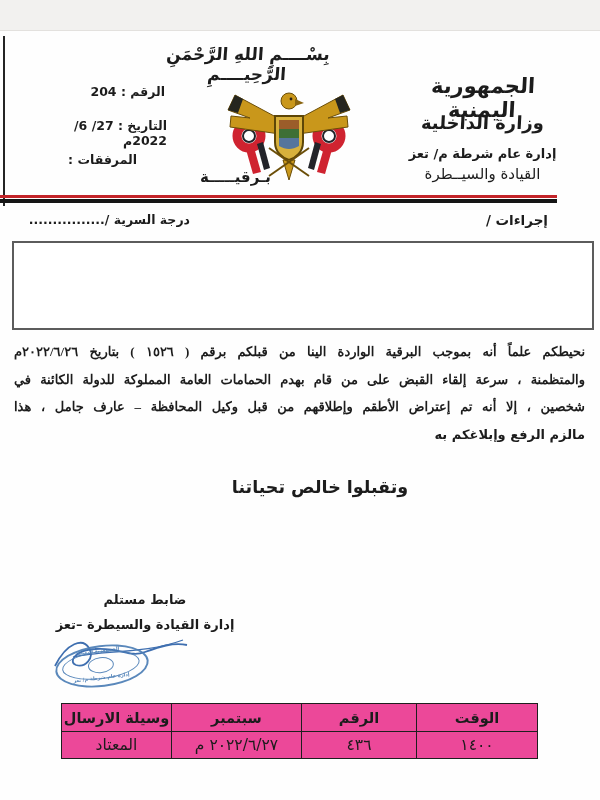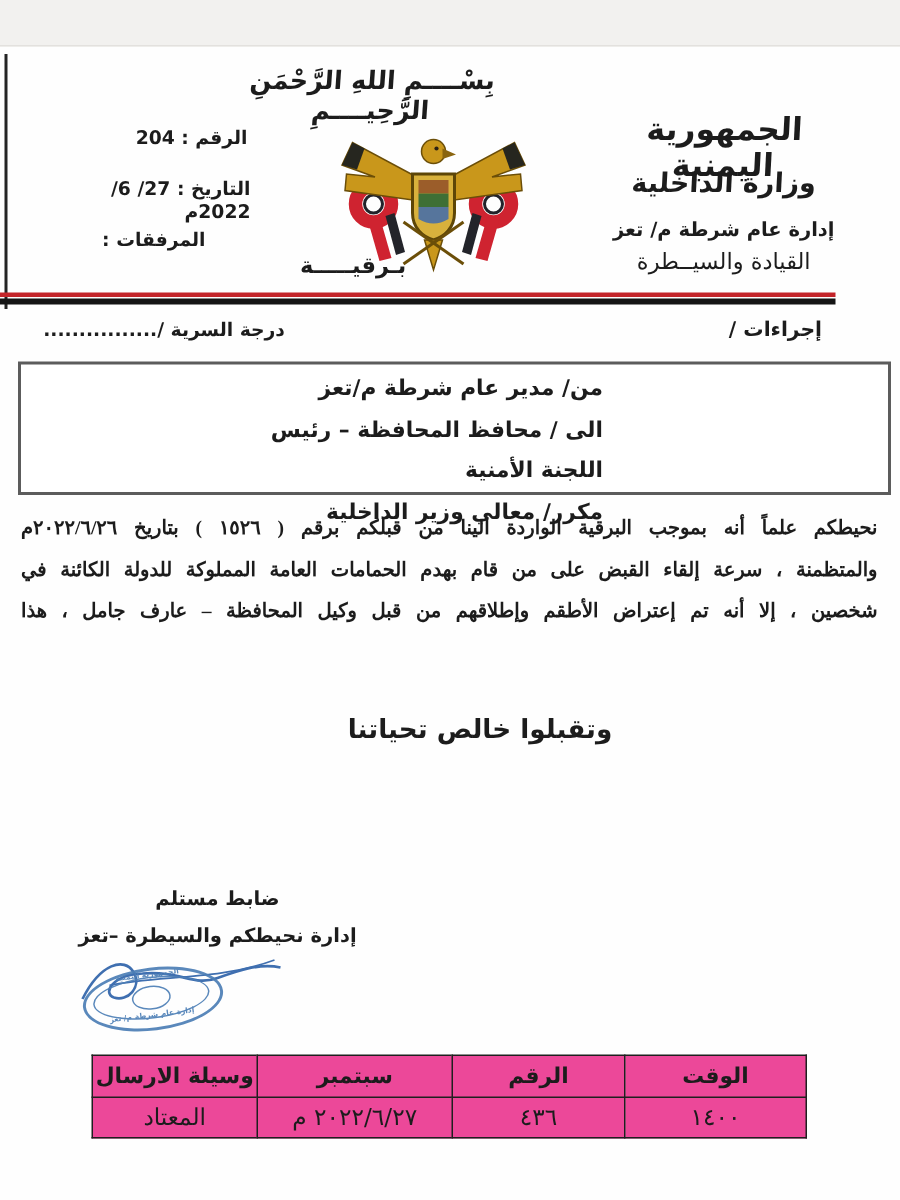--- a/index.html
+++ b/index.html
@@ -91,36 +91,32 @@
 
   <div class="abs doc-type">بـرقيـــــة</div>
 
   <div class="abs divider-red"></div>
   <div class="abs divider-black"></div>
 
   <div class="abs procedures">إجراءات /</div>
   <div class="abs secrecy">درجة السرية /................</div>
 
   <div class="abs addr-box"></div>
-  <div class="abs addr-text">
-    <div>من/ مدير عام شرطة م/تعز</div>
-    <div>الى /  محافظ المحافظة – رئيس اللجنة الأمنية</div>
-    <div>مكرر/  معالي وزير الداخلية</div>
-  </div>
 
   <div class="abs body-par">
     <div class="jline">نحيطكم علماً أنه بموجب البرقية الواردة الينا من قبلكم برقم ( ١٥٢٦ ) بتاريخ ٢٠٢٢/٦/٢٦م</div>
     <div class="jline">والمتظمنة ، سرعة  إلقاء القبض  على من قام بهدم  الحمامات  العامة  المملوكة للدولة الكائنة في</div>
     <div class="jline">شخصين  ، إلا أنه تم إعتراض الأطقم   وإطلاقهم من قبل وكيل المحافظة – عارف جامل ،  هذا</div>
+    <div class="lastline">مالزم الرفع وإبلاغكم به</div>
   </div>
 
   <div class="abs closing">وتقبلوا خالص تحياتنا</div>
 
   <div class="abs sig-title">ضابط مستلم</div>
-  <div class="abs sig-dept">إدارة نحيطكم والسيطرة –تعز</div>
+  <div class="abs sig-dept">إدارة القيادة والسيطرة –تعز</div>
 
   <svg class="abs sig-svg" width="150" height="45" viewBox="0 0 150 45">
     <path d="M10,36 C22,12 38,8 44,18 C50,28 40,38 31,35 C23,32 30,20 50,19 C76,17 84,28 100,22 C114,17 128,12 142,15" fill="none" stroke="#3f6fb0" stroke-width="1.8"></path>
     <path d="M28,27 C60,20 100,24 138,10" fill="none" stroke="#3f6fb0" stroke-width="1.2"></path>
   </svg>
 
   <div class="abs stamp">
     <div class="ring"></div>
     <div class="ring2"></div>
     <div class="core"></div>

